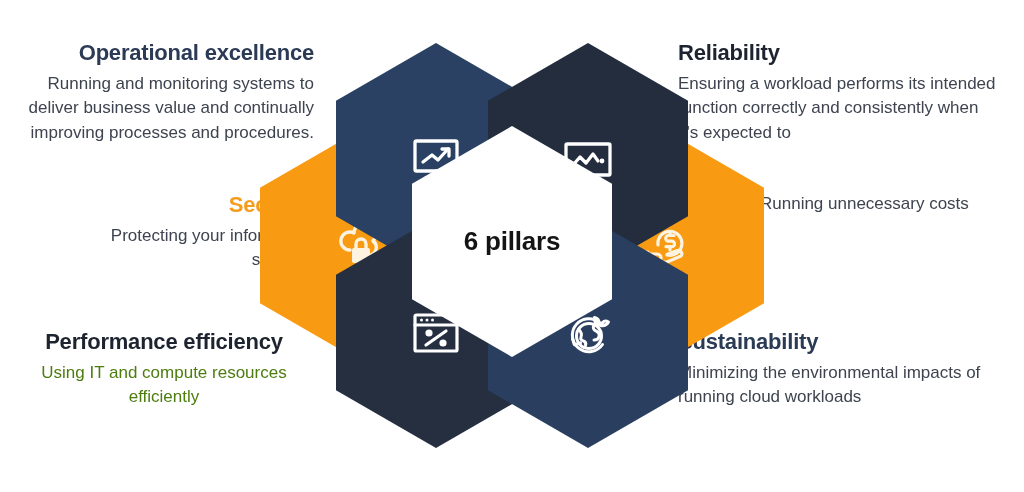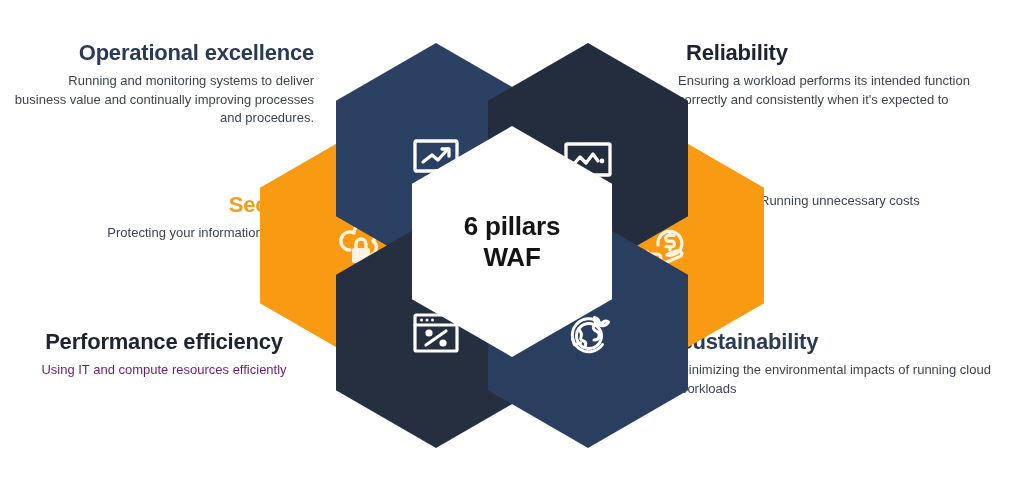--- a/index.html
+++ b/index.html
@@ -72,21 +72,21 @@
     position: absolute;
   }
   .label-title {
     font-size: 22px;
     font-weight: 700;
     line-height: 1.15;
     margin: 0 0 7px 0;
     letter-spacing: -0.2px;
   }
   .label-desc {
-    font-size: 13px;
+    font-size: 17px;
     line-height: 1.42;
     color: #3d4450;
     margin: 0;
   }
 
   .align-right { text-align: right; }
   .align-left  { text-align: left; }
 
   .navy-title   { color: #2b3a55; }
   .dark-title   { color: #1d2430; }
@@ -104,36 +104,36 @@
 <body>
 
 <div id="stage">
 
   <div class="label-block align-right" id="label-operational-excellence">
     <p class="label-title navy-title" style="color: rgb(43, 58, 85);">Operational excellence</p>
     <p class="label-desc" style="color: rgb(61, 68, 80);">Running and monitoring systems to deliver business value and continually improving processes and procedures.</p>
   </div>
 
   <div class="label-block align-left" id="label-reliability">
-    <p class="label-title dark-title" style="color: rgb(29, 36, 48); margin-left: 8px;">Reliability</p>
+    <p class="label-title dark-title" style="color: rgb(29, 36, 48);">Reliability</p>
     <p class="label-desc" style="color: rgb(61, 68, 80);">Ensuring a workload performs its intended function correctly and consistently when it's expected to</p>
   </div>
 
   <div class="label-block align-right" id="label-security">
     <p class="label-title orange-title" style="color: rgb(245, 156, 28);">Security</p>
     <p class="label-desc" style="color: rgb(61, 68, 80);">Protecting your information systems</p>
   </div>
 
   <div class="label-block align-left" id="label-cost-optimization">
     <p class="label-desc" style="color: rgb(61, 68, 80);">Running unnecessary costs</p>
   </div>
 
   <div class="label-block align-right" id="label-performance-efficiency">
     <p class="label-title dark-title" style="color: rgb(29, 36, 48);">Performance efficiency</p>
-    <p class="label-desc" style="color: #701a75;">Using IT and compute resources efficiently</p>
+    <p class="label-desc" style="color: #4d7c0f;">Using IT and compute resources efficiently</p>
   </div>
 
   <div class="label-block align-left" id="label-sustainability">
     <p class="label-title navy-title" style="color: rgb(43, 58, 85);">Sustainability</p>
     <p class="label-desc" style="color: rgb(61, 68, 80);">Minimizing the environmental impacts of running cloud workloads</p>
   </div>
 
   <div id="honeycomb">
 
     <div class="hex hex-mid-left" style="background: rgb(248, 155, 18);">
@@ -207,18 +207,17 @@
           <path d="M16.5 37.5 l1.8 6.2 l6.2 -1.8"></path>
           <path d="M43.5 24 q0 -6.5 -5 -7.5 q-1 5.5 5 7.5 z"></path>
           <path d="M44.5 24.5 q5.5 1 8 -3.5 q-5 -3 -8 3.5 z"></path>
         </svg>
       </span>
     </div>
 
     <div class="hex hex-center" style="background: rgb(255, 255, 255);">
       <div class="center-text" style="color: rgb(20, 20, 20);">
         <div>6 pillars</div>
-        <div>WAF</div>
       </div>
     </div>
 
   </div>
 </div>
 
 </body></html>

